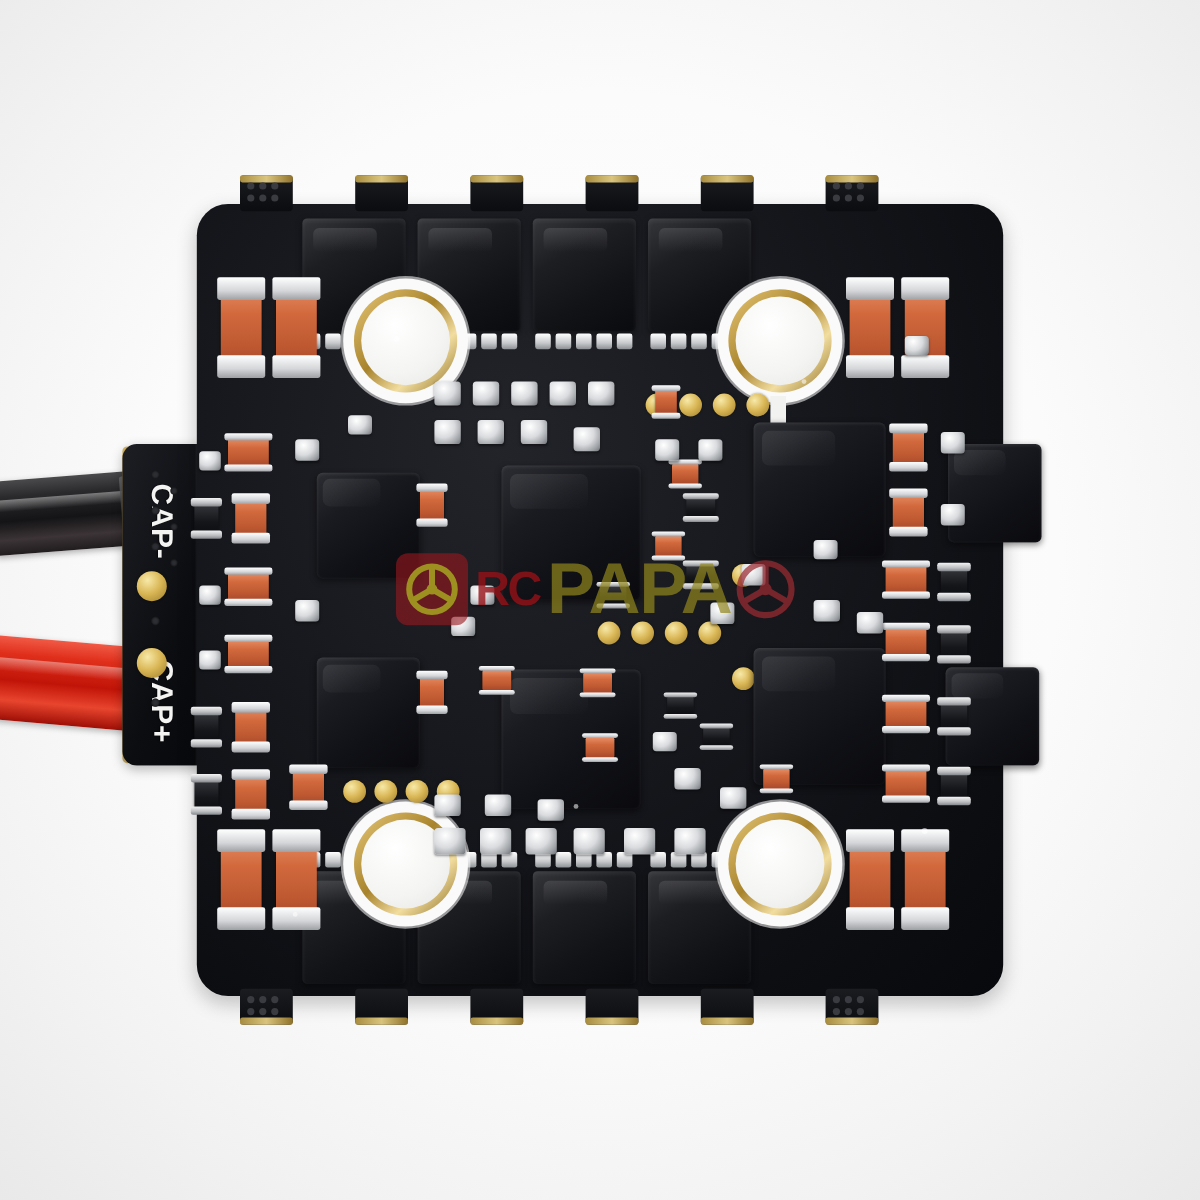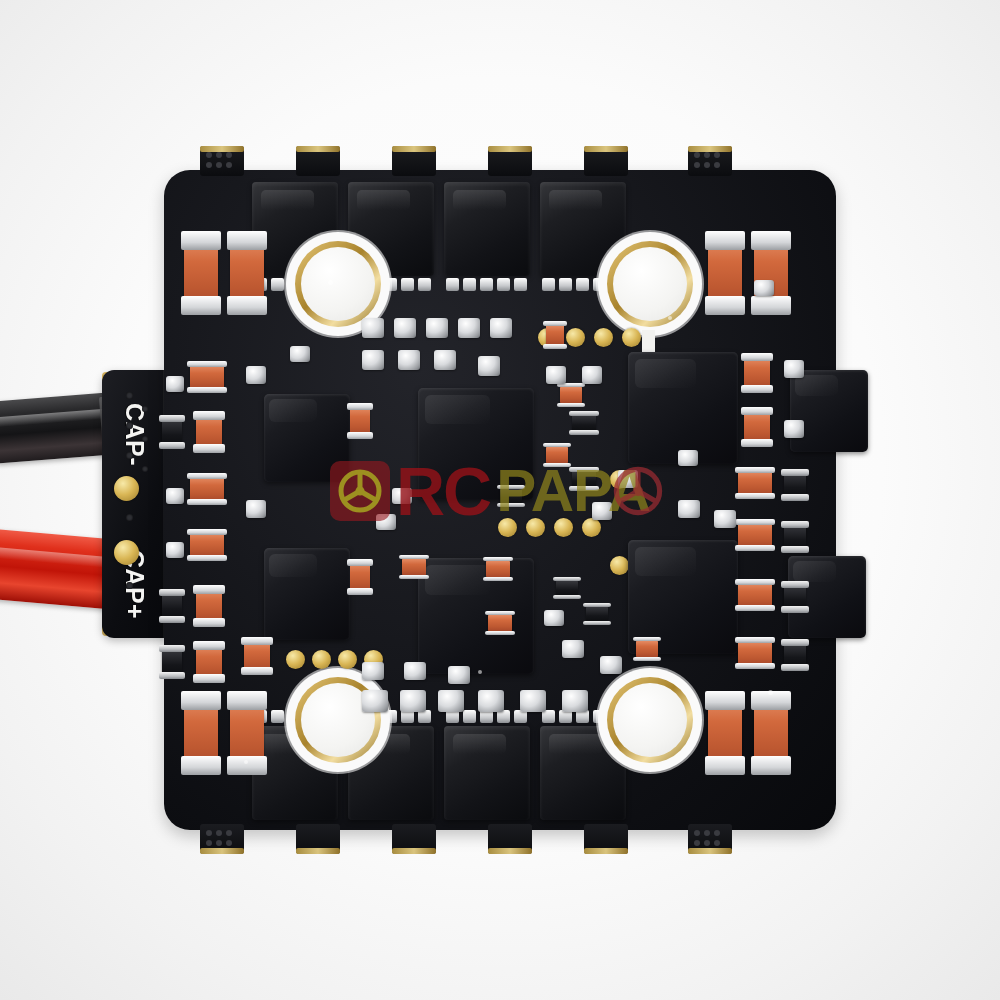--- a/index.html
+++ b/index.html
@@ -120,21 +120,21 @@
   .solder{position:absolute;border-radius:3px;
     background:radial-gradient(circle at 35% 28%,#ffffff,#d9dbde 45%,#9ea1a5 78%,#6e7175 100%);
     box-shadow:0 1px 2px rgba(0,0,0,.4);}
   .via{position:absolute;border-radius:50%;background:#2e2f34;box-shadow:inset 0 0 2px #000;}
 
   
   #wm{position:absolute;left:330px;top:455px;width:348px;height:72px;
       display:flex;align-items:center;gap:6px;pointer-events:none;}
   .wm-badge{width:60px;height:60px;border-radius:10px;background:rgba(150,24,30,.62);
             display:flex;align-items:center;justify-content:center;flex:none;}
-  .wm-rc{font-size:68px;font-weight:bold;color:rgba(150,18,24,.80);line-height:1;
+  .wm-rc{font-size:40px;font-weight:bold;color:rgba(150,18,24,.80);line-height:1;
          letter-spacing:-2px;font-family:"Liberation Sans",sans-serif;}
   .wm-papa{font-size:60px;font-weight:bold;color:rgba(146,134,28,.70);line-height:1;
            letter-spacing:-1px;font-family:"Liberation Sans",sans-serif;}
   .wm-prop{position:absolute;right:12px;top:8px;width:56px;height:56px;opacity:.72;}
 
   .spec{position:absolute;border-radius:50%;background:rgba(255,255,255,.55);}
 </style>
 </head>
 <body>
 

